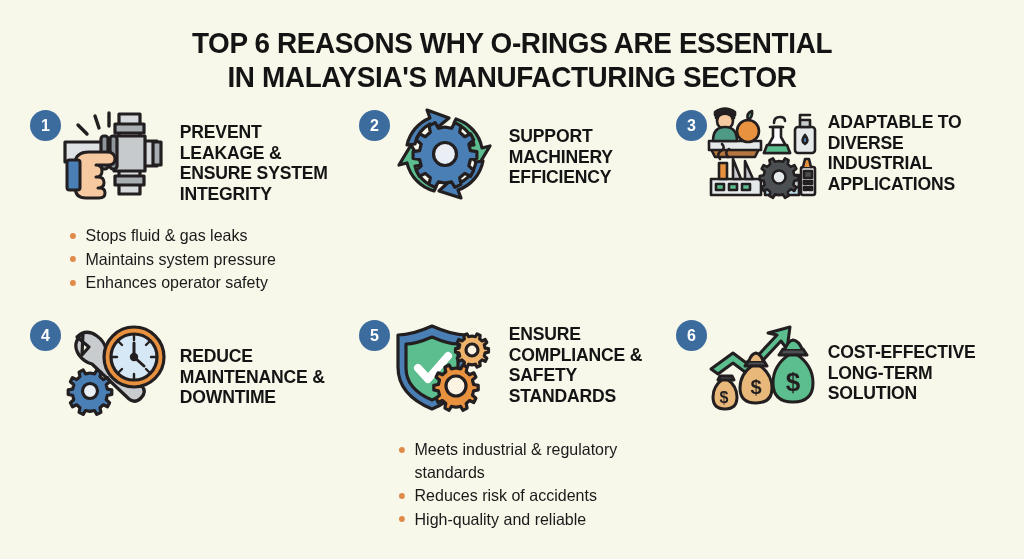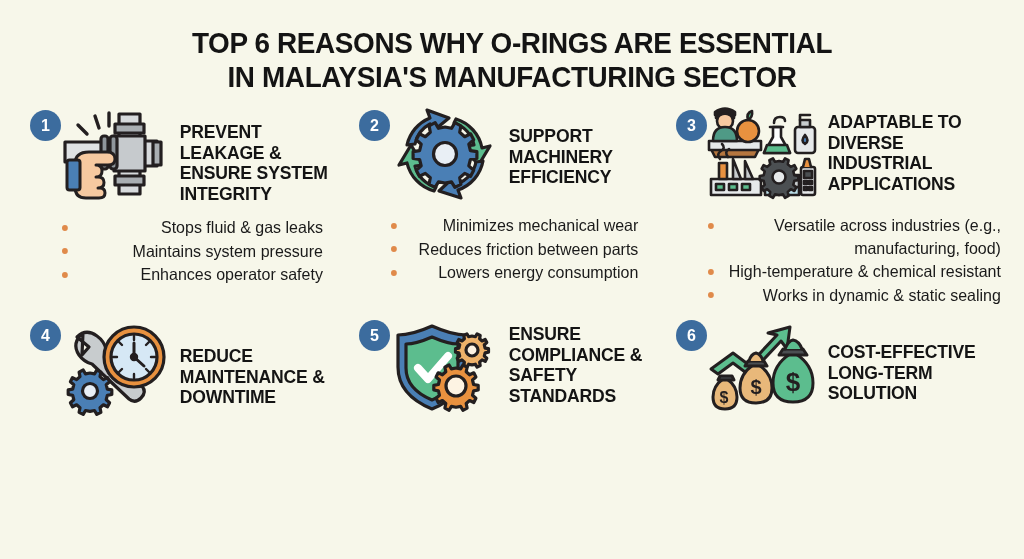--- a/index.html
+++ b/index.html
@@ -81,24 +81,23 @@
   }
   .card.col3 .heading{padding-top:6px;}
   .card.row2.col1 .heading{padding-top:26px;}
   .card.row2.col2 .heading{padding-top:4px;}
   .card.row2.col3 .heading{padding-top:22px;}
   .card.col2 .heading{padding-top:20px;}
 
   
   .bullets{
     list-style:none;
-    margin:8px;
+    margin:16px;
     padding:6px 0 0 24px;
     color:#1a1a1a;
-    text-align:right;
   }
   .card.row1 .bullets{padding-top:4px;}
   .bullets li{
     position:relative;
     font-size:16.5px;
     line-height:22.5px;
     padding-left:16px;
     margin-bottom:1px;
     transform:scaleX(0.97);
     transform-origin:left center;
@@ -183,25 +182,20 @@
 
               <path d="M41 84 a38 38 0 0 1 -27 -28 l-8 2 l12 -20 l12 20 l-8 1 a29 29 0 0 0 21 21 z" fill="#5cbd8e"></path>
 
               <path d="M52 20 l6.5 1.3 l3.4 -5.6 l6 3.1 l-1.2 6.5 l5 4.4 l5.9 -2.9 l3.1 6 l-4.9 4.4 l1.6 6.4 l6.5 1.1 l0 6.7 l-6.5 1.1 l-1.6 6.4 l4.9 4.4 l-3.1 6 l-5.9 -2.9 l-5 4.4 l1.2 6.5 l-6 3.1 l-3.4 -5.6 l-6.5 1.3 l-6.5 -1.3 l-3.4 5.6 l-6 -3.1 l1.2 -6.5 l-5 -4.4 l-5.9 2.9 l-3.1 -6 l4.9 -4.4 l-1.6 -6.4 l-6.5 -1.1 l0 -6.7 l6.5 -1.1 l1.6 -6.4 l-4.9 -4.4 l3.1 -6 l5.9 2.9 l5 -4.4 l-1.2 -6.5 l6 -3.1 l3.4 5.6 z" fill="#4a7fb5"></path>
               <circle cx="52" cy="47" r="11.5" fill="#e9eff5"></circle>
             </g>
           </svg>
         </div>
         <div class="heading">SUPPORT MACHINERY EFFICIENCY</div>
       </div>
-      <ul class="bullets">
-        <li>Minimizes mechanical wear</li>
-        <li>Reduces friction between parts</li>
-        <li>Lowers energy consumption</li>
-      </ul>
     </div>
 
     <div class="card row1 col3">
       <div class="badge">3</div>
       <div class="head">
         <div class="icon-wrap">
           <svg width="120" height="98" viewBox="0 0 120 98">
             <g stroke="#231f20" stroke-width="2.6" stroke-linejoin="round" stroke-linecap="round">
 
               <g>
@@ -249,25 +243,20 @@
                 <rect x="106" y="76" width="3" height="3" fill="#4b4f52"></rect>
                 <rect x="101" y="82" width="3" height="3" fill="#4b4f52"></rect>
                 <rect x="106" y="82" width="3" height="3" fill="#4b4f52"></rect>
                 <path d="M100 62 l2 -8 l4 0 l2 8" fill="#e8913f"></path>
               </g>
             </g>
           </svg>
         </div>
         <div class="heading">ADAPTABLE TO DIVERSE INDUSTRIAL APPLICATIONS</div>
       </div>
-      <ul class="bullets">
-        <li>Versatile across industries (e.g., manufacturing, food)</li>
-        <li>High-temperature &amp; chemical resistant</li>
-        <li>Works in dynamic &amp; static sealing</li>
-      </ul>
     </div>
 
     <div class="card row2 col1">
       <div class="badge">4</div>
       <div class="head">
         <div class="icon-wrap">
           <svg width="116" height="94" viewBox="0 0 116 94">
             <g stroke="#231f20" stroke-width="3.2" stroke-linejoin="round" stroke-linecap="round">
 
               <path d="M25 12 q-12 10 -4 22 q5 7 13 9 l37 35 q6 5 12 -1 q6 -6 1 -12 l-36 -37 q-2 -8 -9 -13 q-11 -8 -20 1 l12 10 l-7 8 z" fill="#c8ccce"></path>
@@ -313,20 +302,25 @@
               <path d="M80 16 l3.4 0.7 l1.7 -2.9 l3.1 1.6 l-0.6 3.4 l2.5 2.2 l3.1 -1.5 l1.6 3.1 l-2.5 2.2 l0.8 3.3 l3.4 0.6 l0 3.5 l-3.4 0.6 l-0.8 3.3 l2.5 2.2 l-1.6 3.1 l-3.1 -1.5 l-2.5 2.2 l0.6 3.4 l-3.1 1.6 l-1.7 -2.9 l-3.4 0.7 l-3.4 -0.7 l-1.7 2.9 l-3.1 -1.6 l0.6 -3.4 l-2.5 -2.2 l-3.1 1.5 l-1.6 -3.1 l2.5 -2.2 l-0.8 -3.3 l-3.4 -0.6 l0 -3.5 l3.4 -0.6 l0.8 -3.3 l-2.5 -2.2 l1.6 -3.1 l3.1 1.5 l2.5 -2.2 l-0.6 -3.4 l3.1 -1.6 l1.7 2.9 z" fill="#eeb26a"></path>
               <circle cx="80" cy="30" r="6" fill="#fdf3e3"></circle>
 
               <path d="M64 48 l4.6 0.9 l2.3 -3.9 l4.2 2.2 l-0.9 4.6 l3.4 3 l4.2 -2 l2.1 4.2 l-3.4 3 l1.1 4.5 l4.6 0.8 l0 4.7 l-4.6 0.8 l-1.1 4.5 l3.4 3 l-2.1 4.2 l-4.2 -2 l-3.4 3 l0.9 4.6 l-4.2 2.2 l-2.3 -3.9 l-4.6 0.9 l-4.6 -0.9 l-2.3 3.9 l-4.2 -2.2 l0.9 -4.6 l-3.4 -3 l-4.2 2 l-2.1 -4.2 l3.4 -3 l-1.1 -4.5 l-4.6 -0.8 l0 -4.7 l4.6 -0.8 l1.1 -4.5 l-3.4 -3 l2.1 -4.2 l4.2 2 l3.4 -3 l-0.9 -4.6 l4.2 -2.2 l2.3 3.9 z" fill="#e8913f"></path>
               <circle cx="64" cy="66" r="10" fill="#fdf3e3"></circle>
             </g>
           </svg>
         </div>
         <div class="heading">ENSURE COMPLIANCE &amp; SAFETY STANDARDS</div>
       </div>
+      <ul class="bullets">
+        <li>Meets industrial &amp; regulatory standards</li>
+        <li>Reduces risk of accidents</li>
+        <li>High-quality and reliable</li>
+      </ul>
     </div>
 
     <div class="card row2 col3">
       <div class="badge">6</div>
       <div class="head">
         <div class="icon-wrap">
           <svg width="116" height="94" viewBox="0 0 116 94">
 
             <g stroke="#231f20" stroke-width="3" stroke-linejoin="round" stroke-linecap="round">
               <path d="M6 48 l22 -16 l16 12 l28 -30 l-9 -2 l22 -6 l-3 22 l-6 -8 l-32 34 l-16 -12 l-15 11 z" fill="#5cbd8e"></path>

